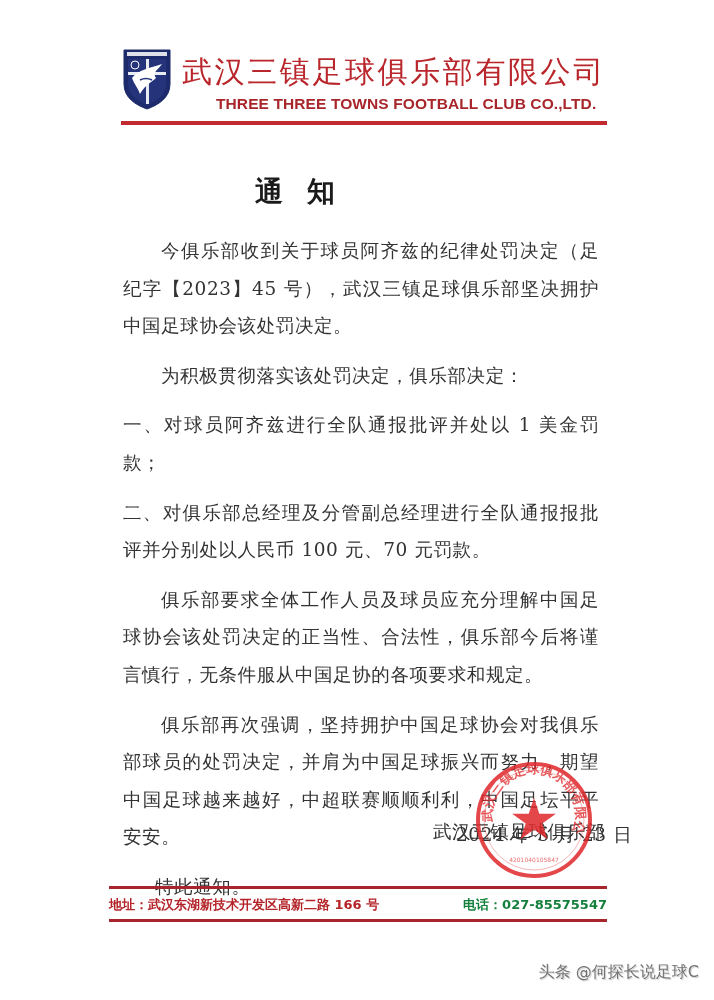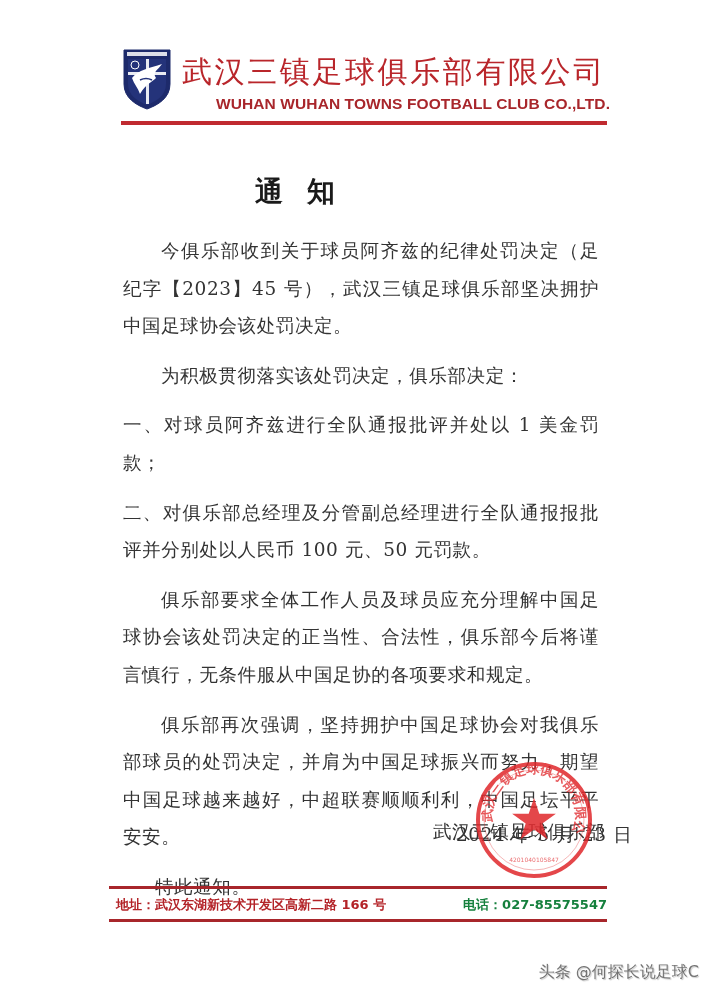--- a/index.html
+++ b/index.html
@@ -92,21 +92,21 @@
       z-index: 3;
       opacity: 0.85;
     }
 
     
     .footer-rule-top {
       left: 109px; top: 886px; width: 498px; height: 3px;
       background: #a8262b;
     }
     .footer-address {
-      left: 116px; top: 896px;
+      left: 109px; top: 896px;
       font-family: "DejaVu Sans", "Liberation Sans", sans-serif;
       font-weight: bold;
       font-size: 13px;
       color: #b32328;
       white-space: nowrap;
       line-height: 18px;
     }
     .footer-phone {
       right: 107px; top: 896px;
       font-family: "DejaVu Sans", "Liberation Sans", sans-serif;
@@ -141,30 +141,30 @@
     <rect x="5" y="4" width="40" height="4" fill="#ffffff" opacity="0.85"></rect>
     <path d="M6 11 H44 V36 C44 47 35 53 25 57 C15 53 6 47 6 36 Z" fill="#24337a"></path>
     <rect x="24" y="11" width="3" height="45" fill="#ffffff" opacity="0.9"></rect>
     <rect x="6" y="24" width="38" height="3" fill="#ffffff" opacity="0.9"></rect>
     <path d="M10 30 C16 22 28 20 40 16 C36 22 30 24 34 30 C30 34 24 36 18 46 C16 40 12 36 10 30 Z" fill="#ffffff"></path>
     <path d="M18 32 C22 30 26 30 30 32" stroke="#24337a" stroke-width="1.5" fill="none"></path>
     <circle cx="13" cy="17" r="4" fill="none" stroke="#ffffff" stroke-width="1"></circle>
   </svg>
 </div>
 <div class="abs header-cn">武汉三镇足球俱乐部有限公司</div>
-<div class="abs header-en">WUHAN WUHAN TOWNS FOOTBALL CLUB CO.,LTD.</div>
+<div class="abs header-en">THREE THREE TOWNS FOOTBALL CLUB CO.,LTD.</div>
 <div class="abs header-rule"></div>
 
 <div class="abs doc-title">通知</div>
 
 <div class="abs body-text">
   <p class="indent">今俱乐部收到关于球员阿齐兹的纪律处罚决定（足纪字【2023】45 号），武汉三镇足球俱乐部坚决拥护中国足球协会该处罚决定。</p>
   <p class="indent">为积极贯彻落实该处罚决定，俱乐部决定：</p>
   <p>一、对球员阿齐兹进行全队通报批评并处以 1 美金罚款；</p>
-  <p>二、对俱乐部总经理及分管副总经理进行全队通报报批评并分别处以人民币 100 元、50 元罚款。</p>
+  <p>二、对俱乐部总经理及分管副总经理进行全队通报报批评并分别处以人民币 100 元、70 元罚款。</p>
   <p class="indent">俱乐部要求全体工作人员及球员应充分理解中国足球协会该处罚决定的正当性、合法性，俱乐部今后将谨言慎行，无条件服从中国足协的各项要求和规定。</p>
   <p class="indent">俱乐部再次强调，坚持拥护中国足球协会对我俱乐部球员的处罚决定，并肩为中国足球振兴而努力，期望中国足球越来越好，中超联赛顺顺利利，中国足坛平平安安。</p>
   <p class="gap-indent">特此通知。</p>
 </div>
 
 <div class="abs sign-org">武汉三镇足球俱乐部</div>
 <div class="abs sign-date">2024 年 5 月 23 日</div>
 <div class="abs stamp">
   <svg width="120" height="120" viewBox="0 0 120 120">
     <circle cx="60" cy="60" r="56" fill="none" stroke="#e0272b" stroke-width="4"></circle>

